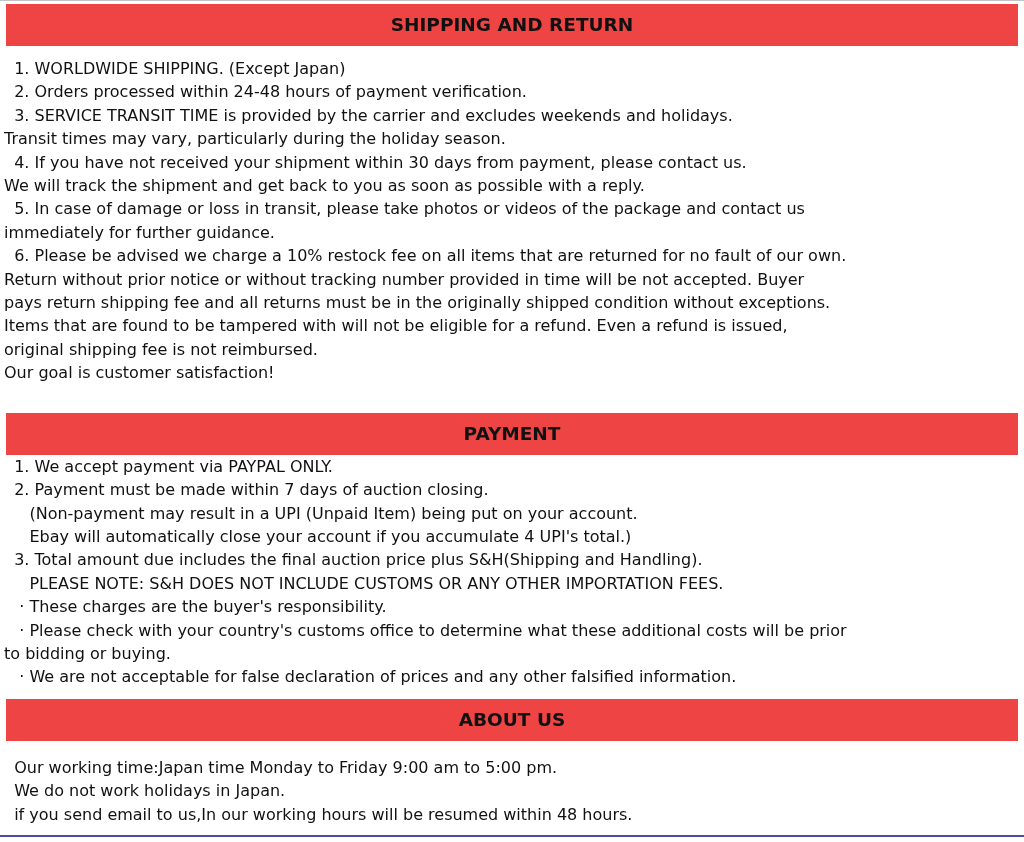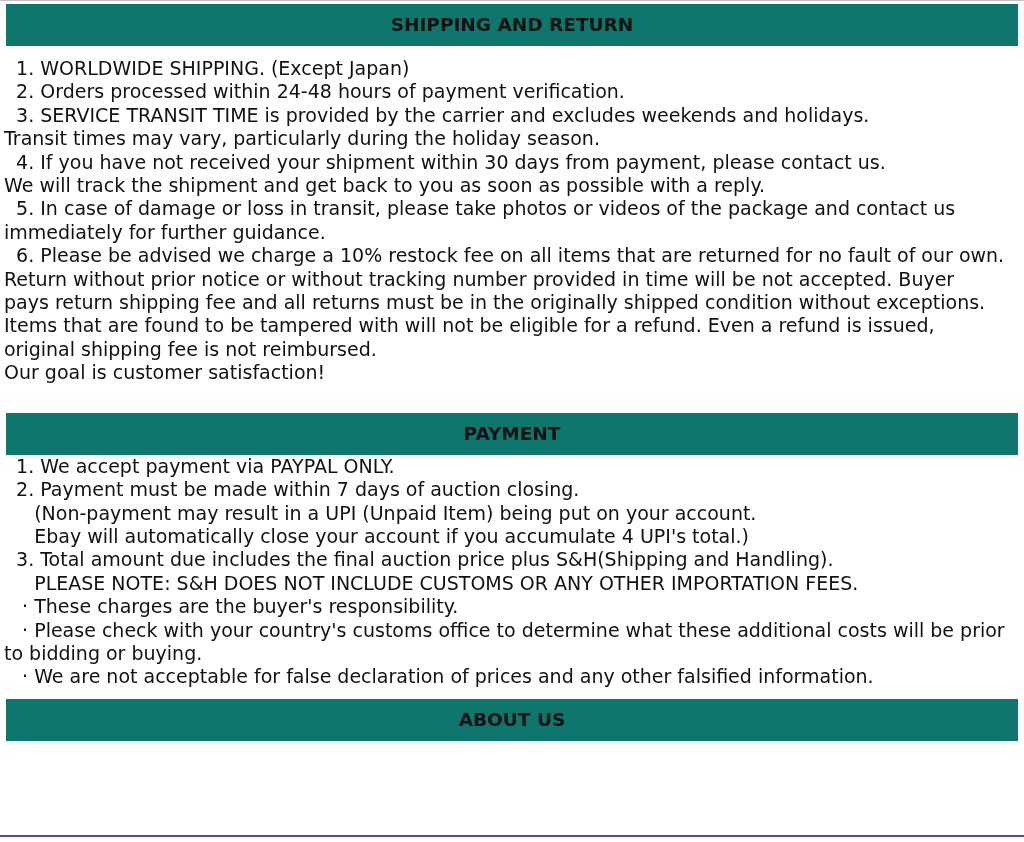--- a/index.html
+++ b/index.html
@@ -12,33 +12,33 @@
     position: relative;
     overflow: hidden;
   }
   .top-rule {
     height: 1px;
     background: #c2c2c2;
   }
   .section-header {
     margin: 0 6px;
     height: 42px;
-    background: #0f766e;
+    background: #ef4444;
     text-align: center;
     font-weight: bold;
     font-size: 18.5px;
     line-height: 42px;
     color: #111111;
   }
   .hdr-shipping { margin-top: 3px; }
   .hdr-payment  { margin-top: 28px; }
   .hdr-about    { margin-top: 10px; }
   .section-body {
     padding-left: 4px;
-    font-size: 19px;
+    font-size: 16px;
     line-height: 23.4px;
     white-space: pre;
     color: #111111;
   }
   .body-shipping { margin-top: 11px; }
   .body-payment  { margin-top: 0; }
   .body-about    { margin-top: 15px; }
   .bottom-rule {
     position: absolute;
     left: 0;
@@ -58,15 +58,16 @@
   <div class="section-body body-shipping"><div class="line">  1. WORLDWIDE SHIPPING. (Except Japan)</div><div class="line">  2. Orders processed within 24-48 hours of payment verification.</div><div class="line">  3. SERVICE TRANSIT TIME is provided by the carrier and excludes weekends and holidays.</div><div class="line">Transit times may vary, particularly during the holiday season.</div><div class="line">  4. If you have not received your shipment within 30 days from payment, please contact us.</div><div class="line">We will track the shipment and get back to you as soon as possible with a reply.</div><div class="line">  5. In case of damage or loss in transit, please take photos or videos of the package and contact us</div><div class="line">immediately for further guidance.</div><div class="line">  6. Please be advised we charge a 10% restock fee on all items that are returned for no fault of our own.</div><div class="line">Return without prior notice or without tracking number provided in time will be not accepted. Buyer</div><div class="line">pays return shipping fee and all returns must be in the originally shipped condition without exceptions.</div><div class="line">Items that are found to be tampered with will not be eligible for a refund. Even a refund is issued,</div><div class="line">original shipping fee is not reimbursed.</div><div class="line">Our goal is customer satisfaction!</div></div>
 </div>
 
 <div>
   <div class="section-header hdr-payment">PAYMENT</div>
   <div class="section-body body-payment"><div class="line">  1. We accept payment via PAYPAL ONLY.</div><div class="line">  2. Payment must be made within 7 days of auction closing.</div><div class="line">     (Non-payment may result in a UPI (Unpaid Item) being put on your account.</div><div class="line">     Ebay will automatically close your account if you accumulate 4 UPI's total.)</div><div class="line">  3. Total amount due includes the final auction price plus S&amp;H(Shipping and Handling).</div><div class="line">     PLEASE NOTE: S&amp;H DOES NOT INCLUDE CUSTOMS OR ANY OTHER IMPORTATION FEES.</div><div class="line">   · These charges are the buyer's responsibility.</div><div class="line">   · Please check with your country's customs office to determine what these additional costs will be prior</div><div class="line">to bidding or buying.</div><div class="line">   · We are not acceptable for false declaration of prices and any other falsified information.</div></div>
 </div>
 
 <div>
   <div class="section-header hdr-about">ABOUT US</div>
+  <div class="section-body body-about"><div class="line">  Our working time:Japan time Monday to Friday 9:00 am to 5:00 pm.</div><div class="line">  We do not work holidays in Japan.</div><div class="line">  if you send email to us,In our working hours will be resumed within 48 hours.</div></div>
 </div>
 
 <div class="bottom-rule"></div>
 
 </body></html>

